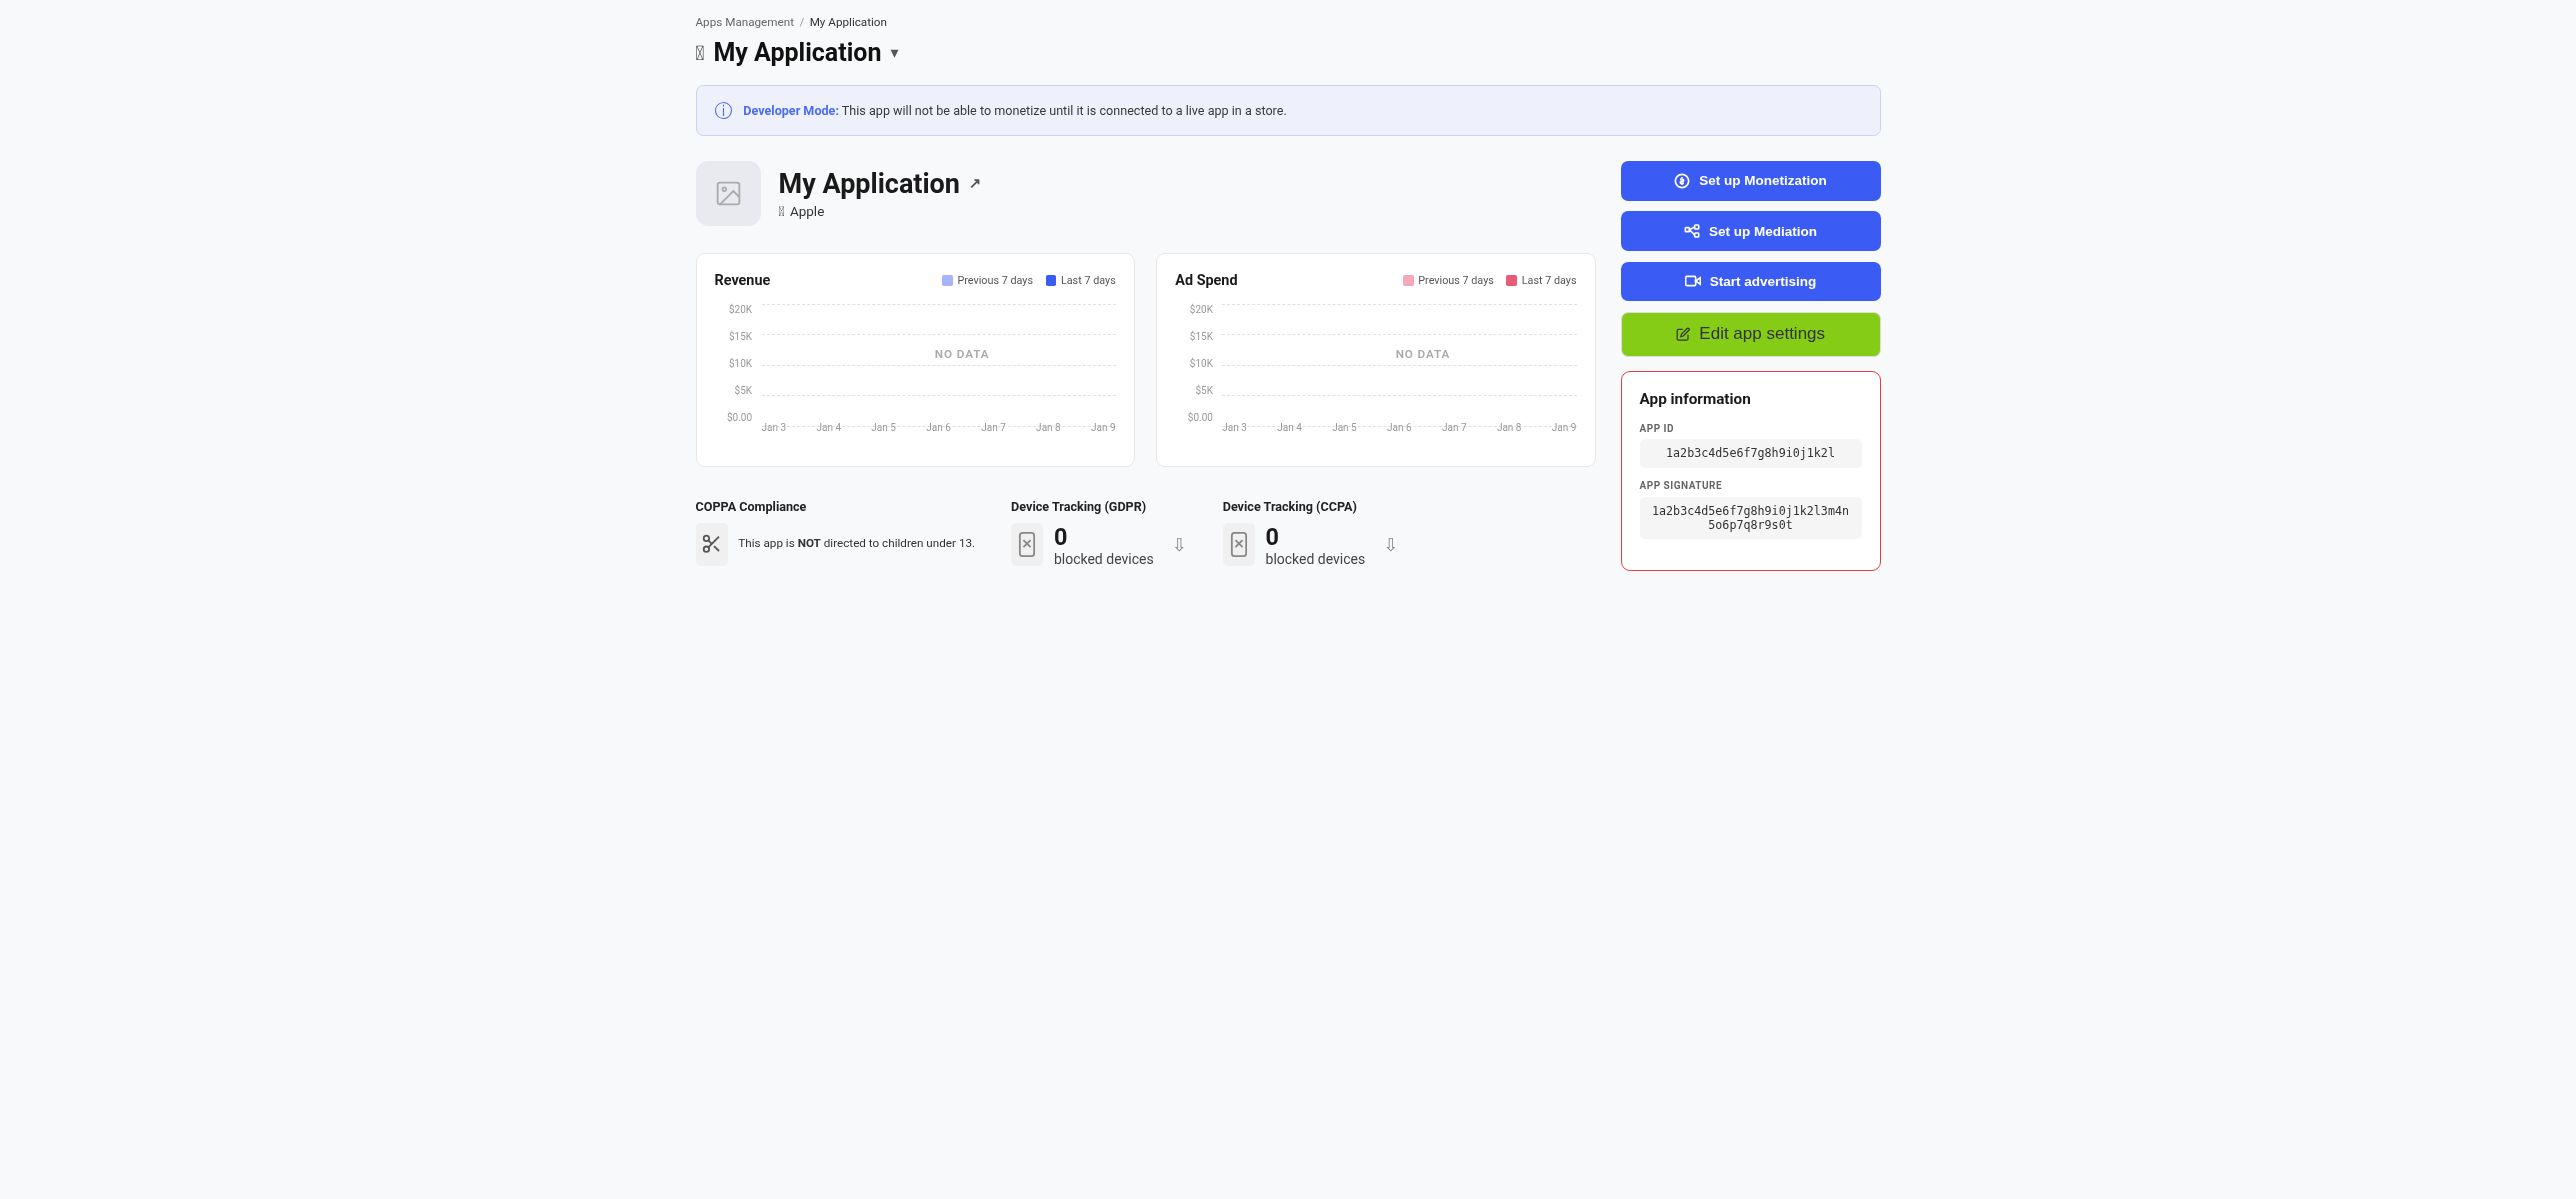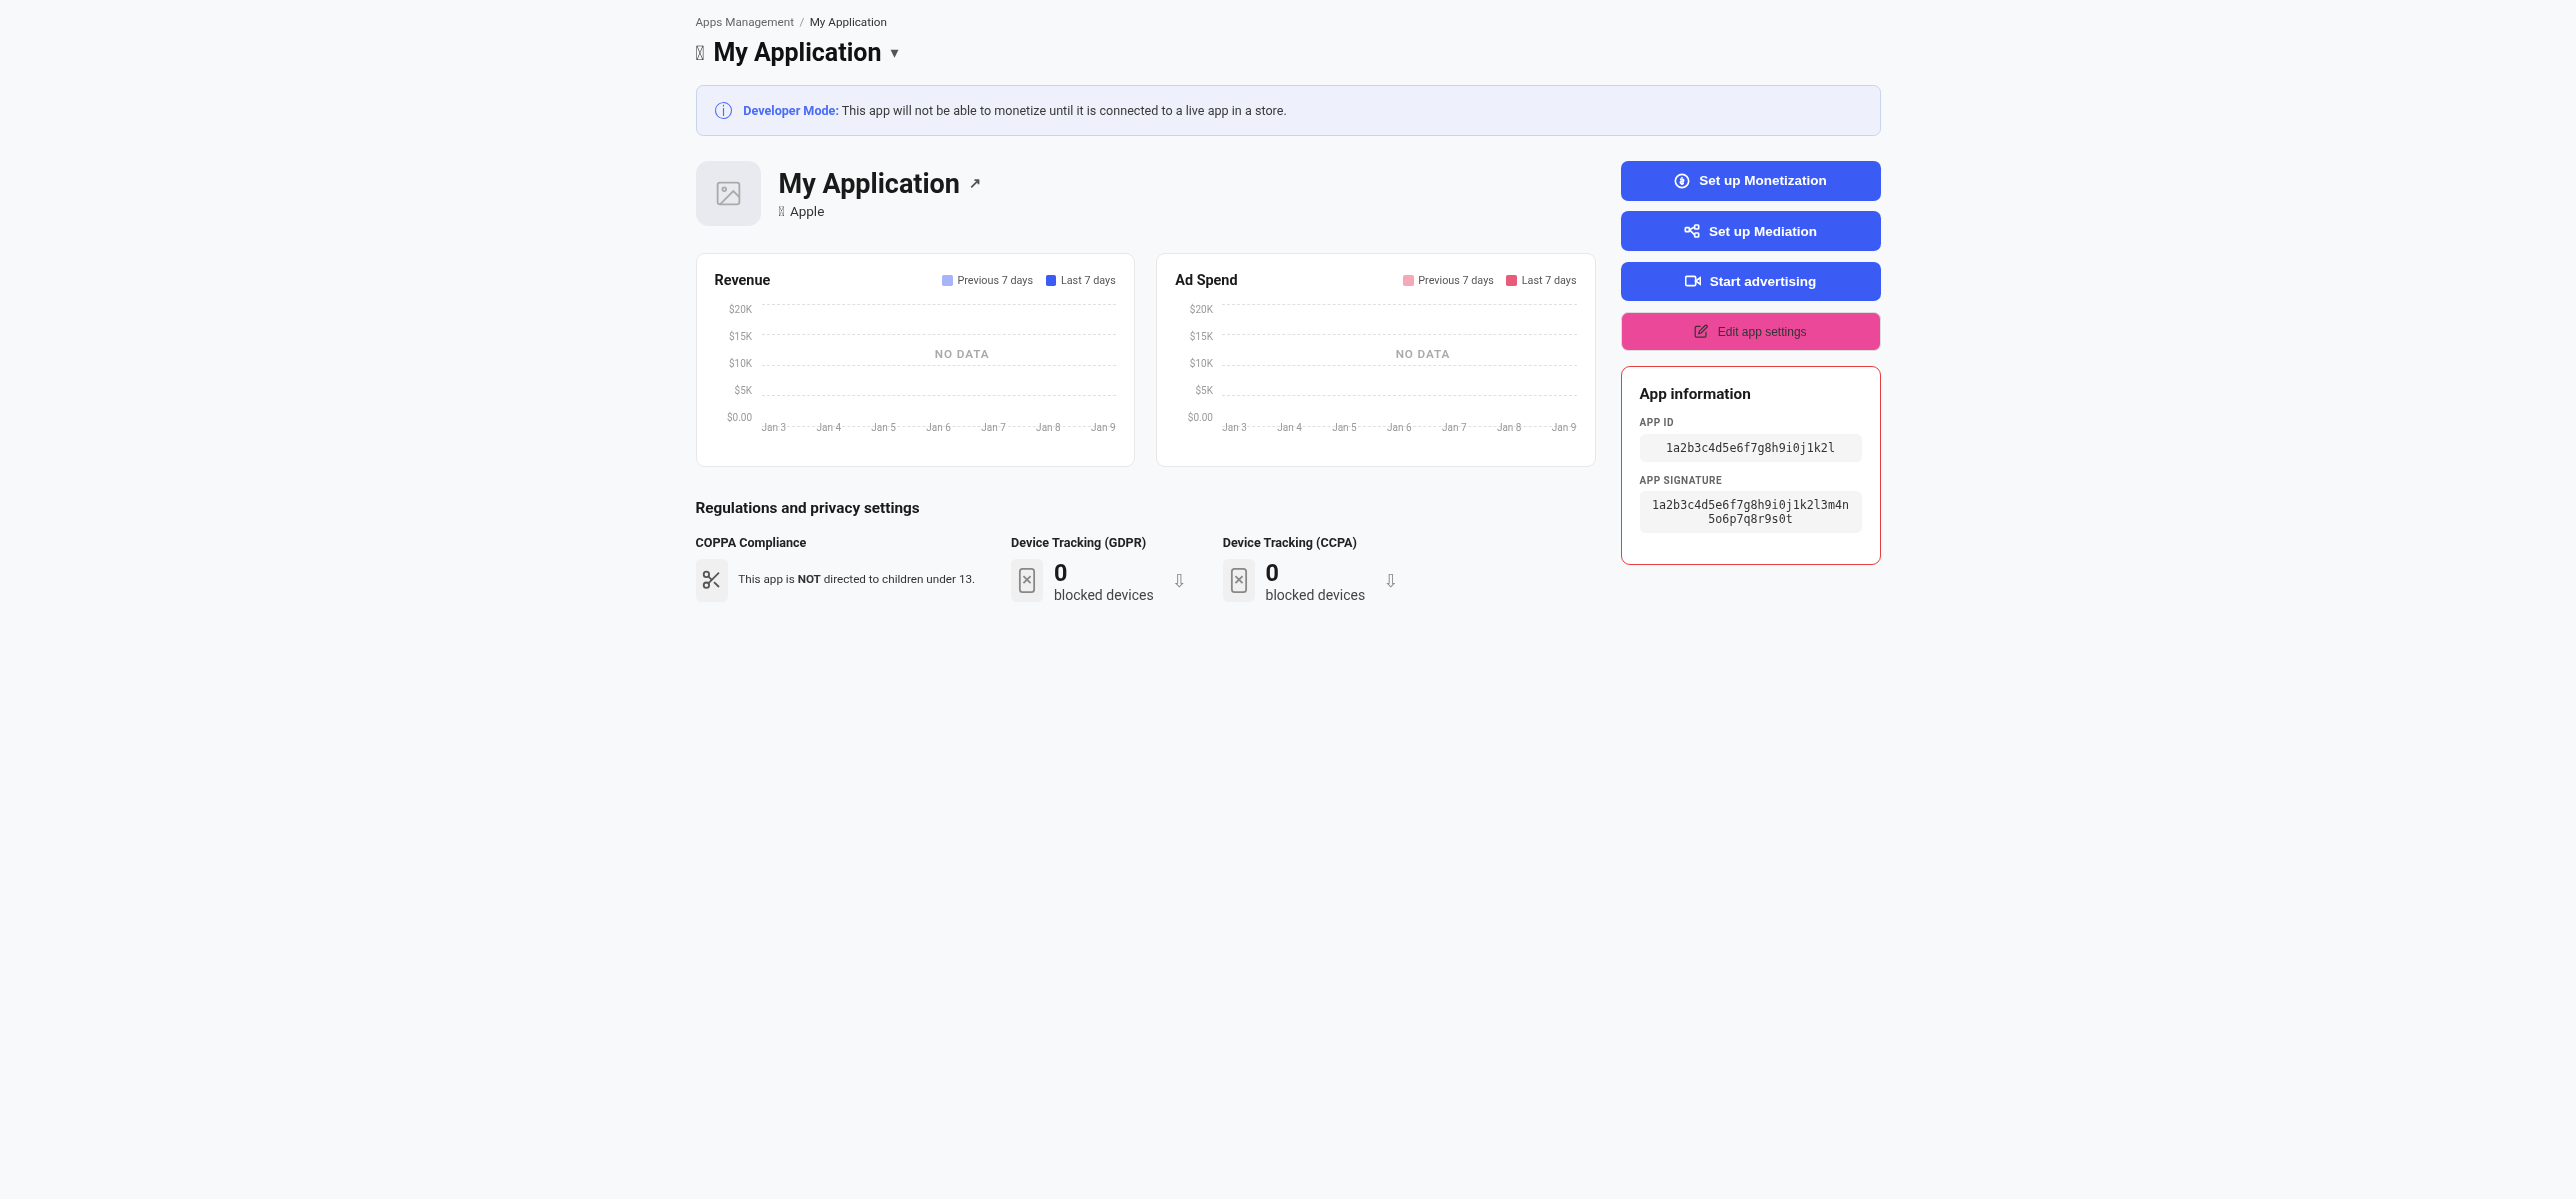--- a/index.html
+++ b/index.html
@@ -132,26 +132,26 @@
       font-size: 13.5px;
       font-weight: 600;
       cursor: pointer;
       display: flex;
       align-items: center;
       gap: 9px;
       width: 100%;
       justify-content: center;
     }
     .btn-secondary {
-      background: #ec4899;
+      background: #84cc16;
       color: #333;
       border: 0.9px solid #ddd;
       border-radius: 7.2px;
       padding: 11.7px 18px;
-      font-size: 12px;
+      font-size: 17px;
       font-weight: 500;
       cursor: pointer;
       display: flex;
       align-items: center;
       gap: 9px;
       width: 100%;
       justify-content: center;
     }
     .app-info-card {
       background: white;
@@ -467,21 +467,20 @@
               <span>Jan 6</span>
               <span>Jan 7</span>
               <span>Jan 8</span>
               <span>Jan 9</span>
             </div>
           </div>
         </div>
       </div>
 
       <div class="regulations-section">
-        <h2>Regulations and privacy settings</h2>
         <div class="compliance-grid">
 
           <div class="compliance-item">
             <div class="compliance-title">COPPA Compliance</div>
             <div class="compliance-content">
               <div class="compliance-icon">
                 <svg width="21.6" height="21.6" viewBox="0 0 24 24" fill="none" stroke="currentColor" stroke-width="2">
                   <circle cx="6" cy="6" r="3"></circle>
                   <circle cx="6" cy="18" r="3"></circle>
                   <line x1="20" y1="4" x2="8.12" y2="15.88"></line>

